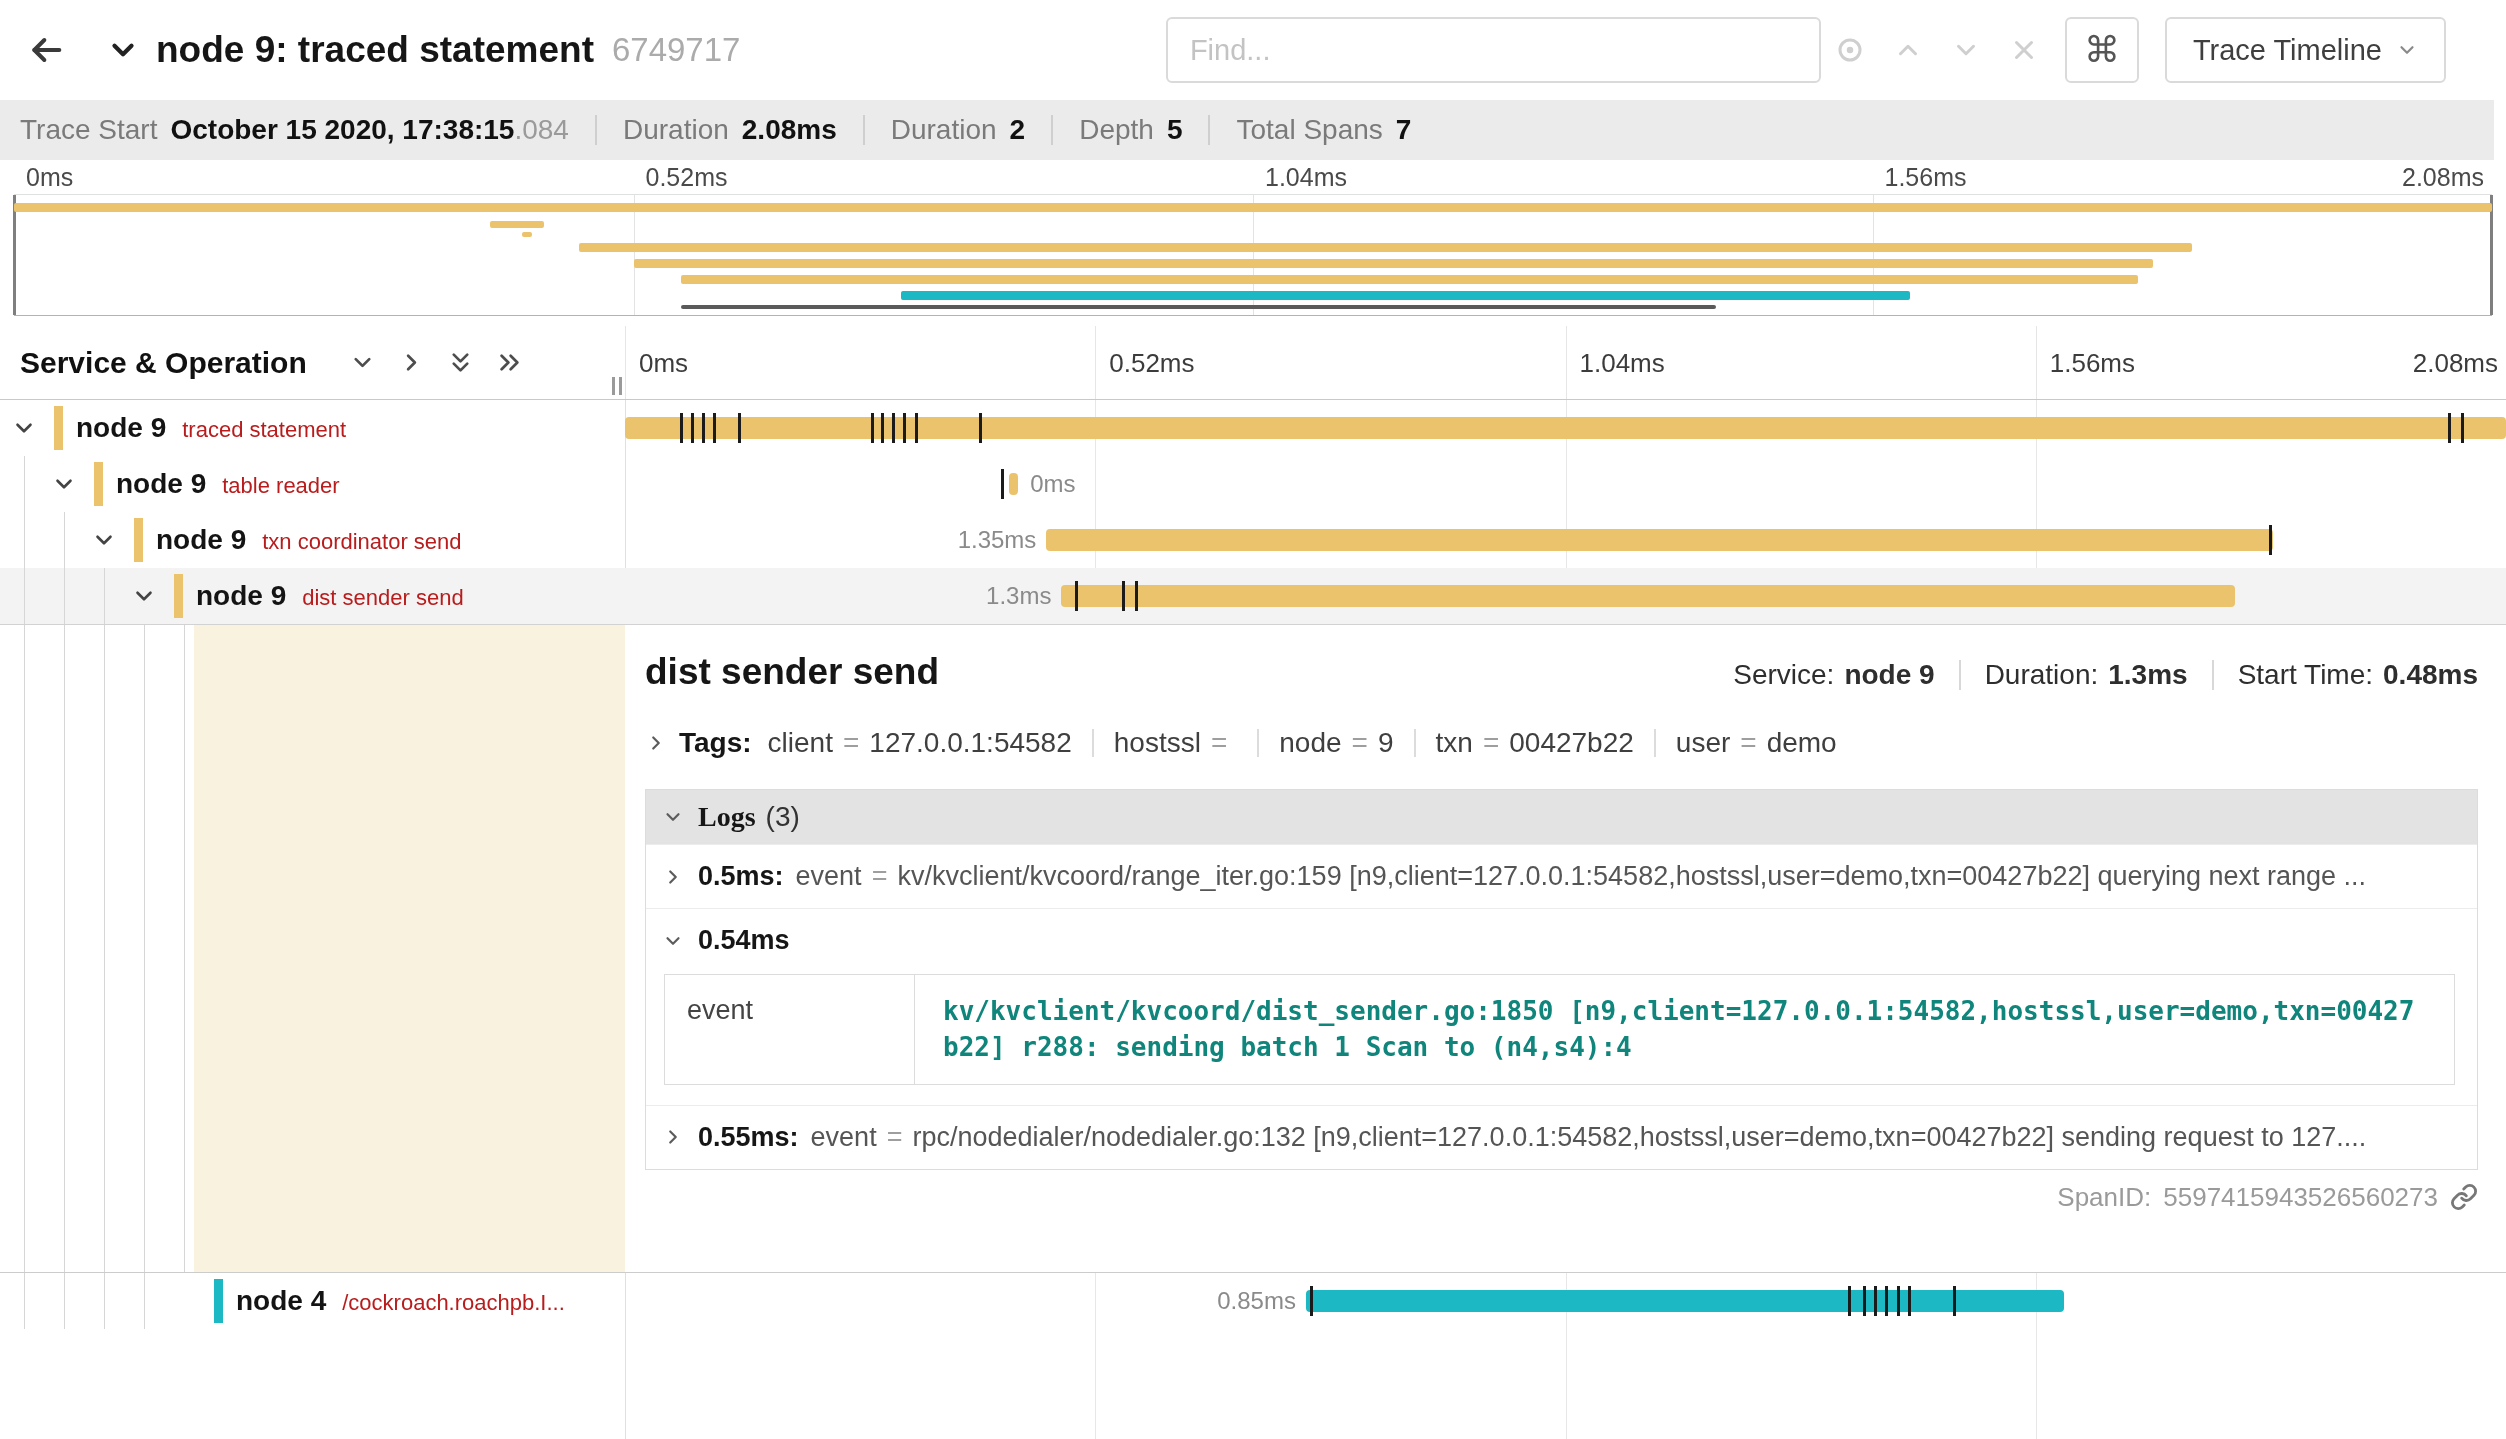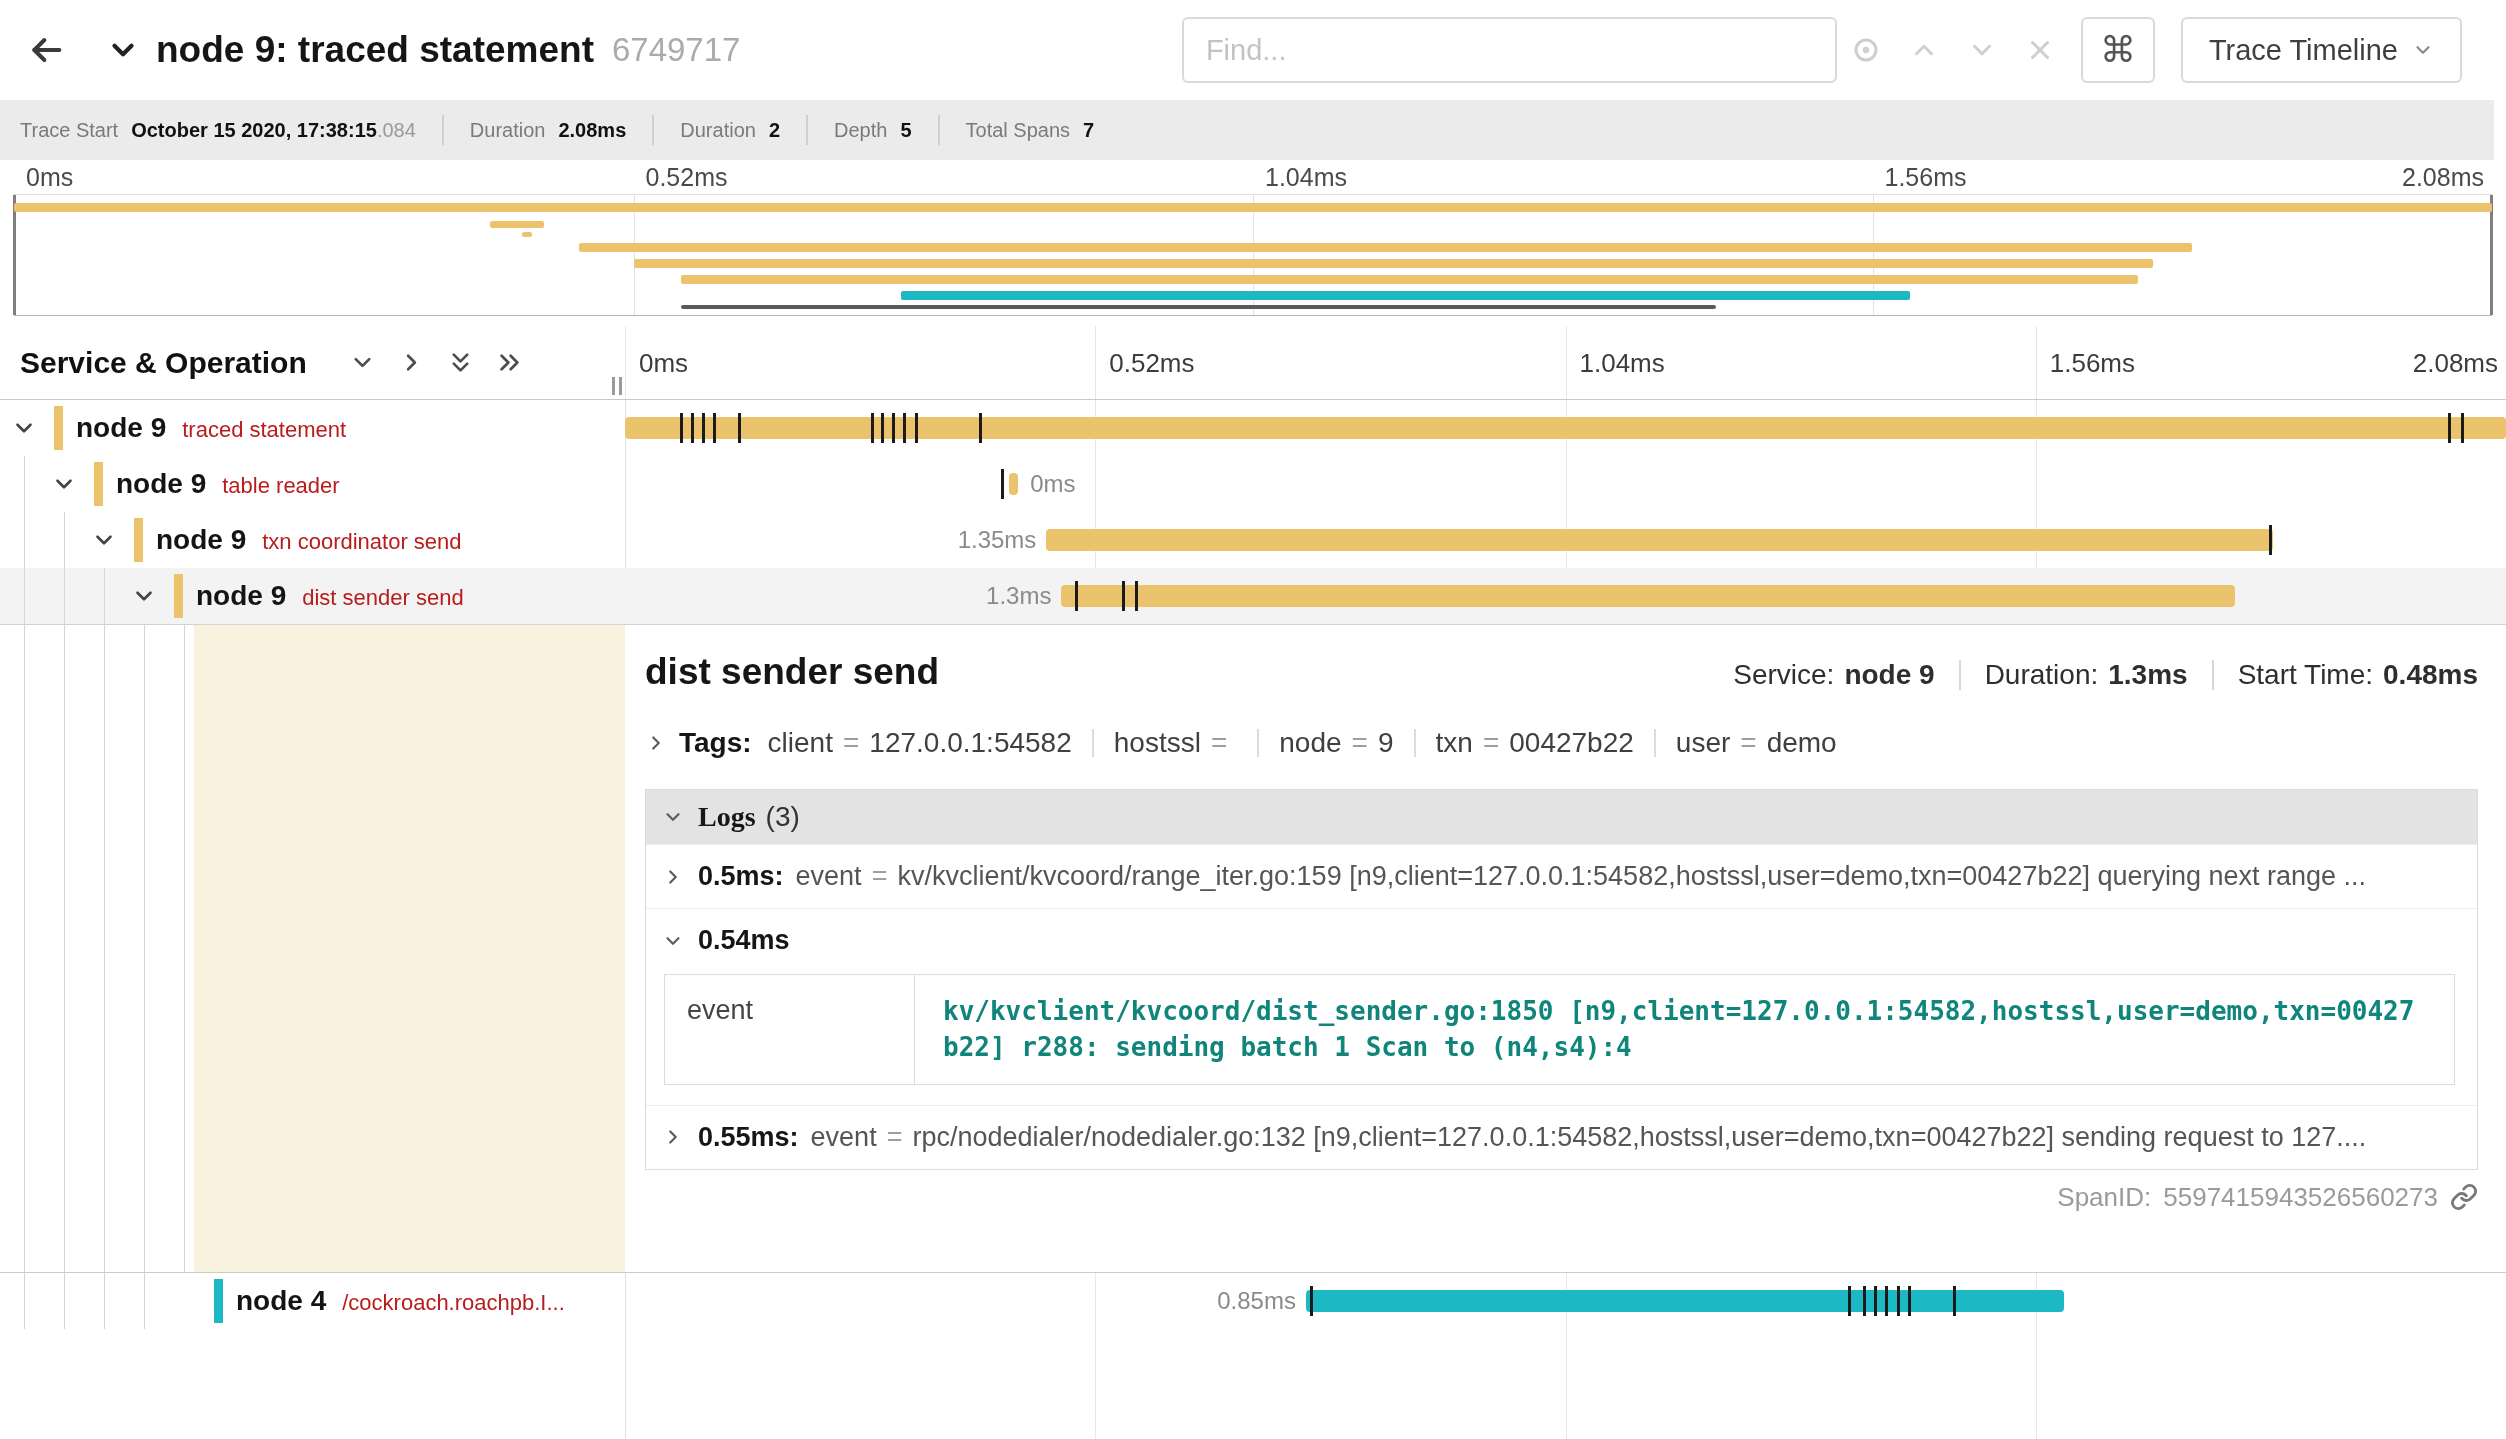--- a/index.html
+++ b/index.html
@@ -4,21 +4,21 @@
 <style>
   * { margin:0; padding:0; box-sizing:border-box; }
   html,body { width:2506px; height:1439px; overflow:hidden; background:#fff;
     font-family:"Liberation Sans","DejaVu Sans",sans-serif; color:#222; }
   #app { position:relative; width:2506px; height:1439px; background:#fff; }
   .icon { display:inline-flex; align-items:center; justify-content:center; }
   .icon svg { fill:none; stroke:currentColor; stroke-width:2.4; stroke-linecap:round; stroke-linejoin:round; }
   [data-interactable="true"] { cursor:pointer; }
 
   
-  .header { position:absolute; top:0; left:0; right:0; height:100px; display:flex; align-items:center; background:#fff; }
+  .header { position:absolute; top:0; left:0; right:16px; height:100px; display:flex; align-items:center; background:#fff; }
   .back-btn { width:92px; height:100%; display:flex; align-items:center; justify-content:center; color:#3a3a3a; flex:none; }
   .back-btn svg { width:40px; height:40px; }
   .title-wrap { display:flex; align-items:center; margin-left:14px; min-width:0; }
   .title-chevron { color:#222; margin-right:16px; }
   .title-chevron svg { width:34px; height:34px; stroke-width:3; }
   .trace-title { font-size:37px; font-weight:700; color:#161616; white-space:nowrap; }
   .trace-id { font-size:33px; color:#ababab; margin-left:18px; font-weight:400; }
   .header-right { margin-left:auto; display:flex; align-items:center; padding-right:44px; }
   .find-input { width:655px; height:66px; border:2px solid #dadada; border-radius:6px; font-size:29px;
     padding:0 22px; color:#444; outline:none; font-family:inherit; background:#fff; }
@@ -26,21 +26,21 @@
   .find-icons { display:flex; align-items:center; gap:28px; color:#cfcfcf; margin:0 26px 0 14px; }
   .find-icons svg { width:30px; height:30px; }
   .btn { height:66px; border:2px solid #dadada; border-radius:6px; background:#fff; display:flex;
     align-items:center; justify-content:center; font-size:29px; color:#4c4c4c; }
   .cmd-btn { width:74px; font-size:36px; color:#555; }
   .view-btn { padding:0 26px; margin-left:26px; gap:14px; color:#3f3f3f; }
   .view-btn .icon svg { width:22px; height:22px; stroke:#8a8a8a; }
 
   
   .summary { position:absolute; top:100px; left:0; right:12px; height:60px; background:#ebebeb;
-    display:flex; align-items:center; padding:0 20px; font-size:20px; color:#7a7a7a; }
+    display:flex; align-items:center; padding:0 20px; font-size:28px; color:#7a7a7a; }
   .summary-item { display:flex; align-items:baseline; }
   .sum-label { color:#7a7a7a; margin-right:13px; white-space:nowrap; }
   .sum-value { color:#111; font-weight:700; white-space:nowrap; }
   .sum-suffix { color:#9a9a9a; }
   .summary-sep { width:2px; height:30px; background:#cfcfcf; margin:0 26px; align-self:center; }
 
   
   .minimap { position:absolute; top:160px; left:0; right:0; height:160px; }
   .mm-labels { position:absolute; left:14px; right:14px; top:0; height:34px; }
   .mm-labels .time-label { font-size:25px; color:#4a4a4a; }

